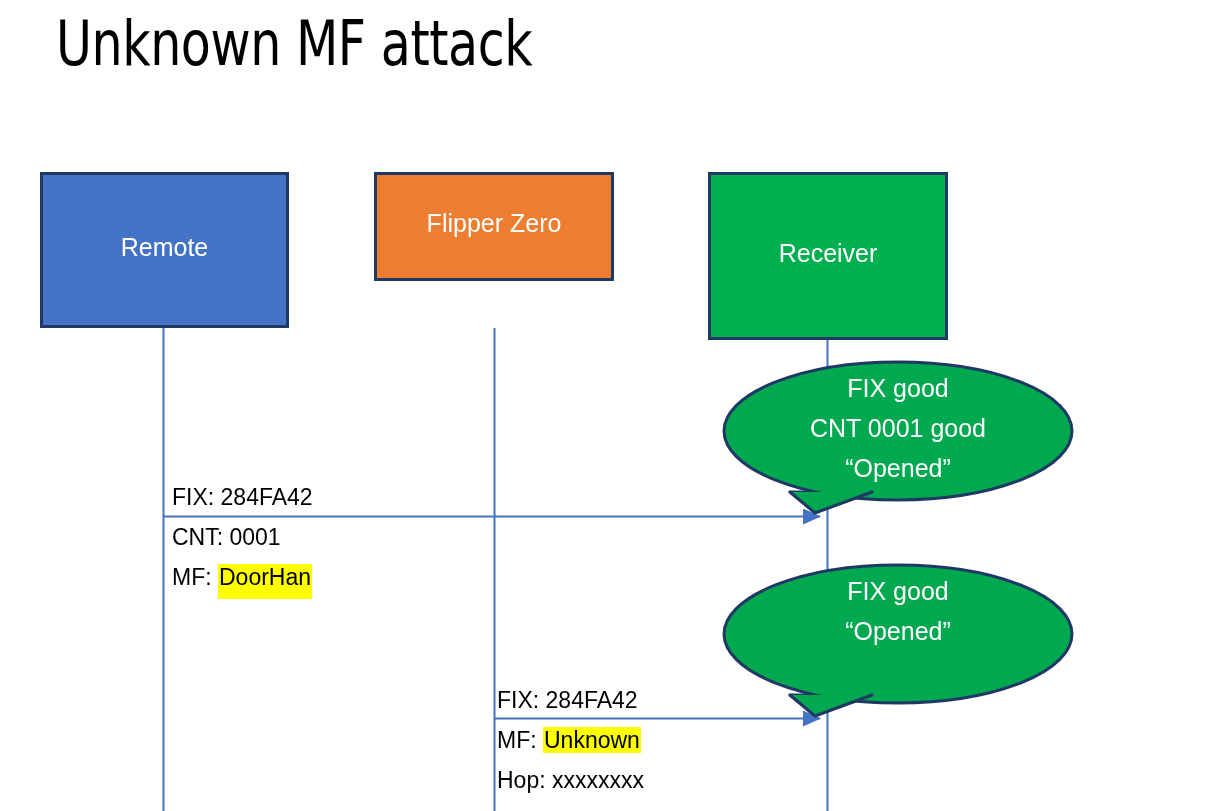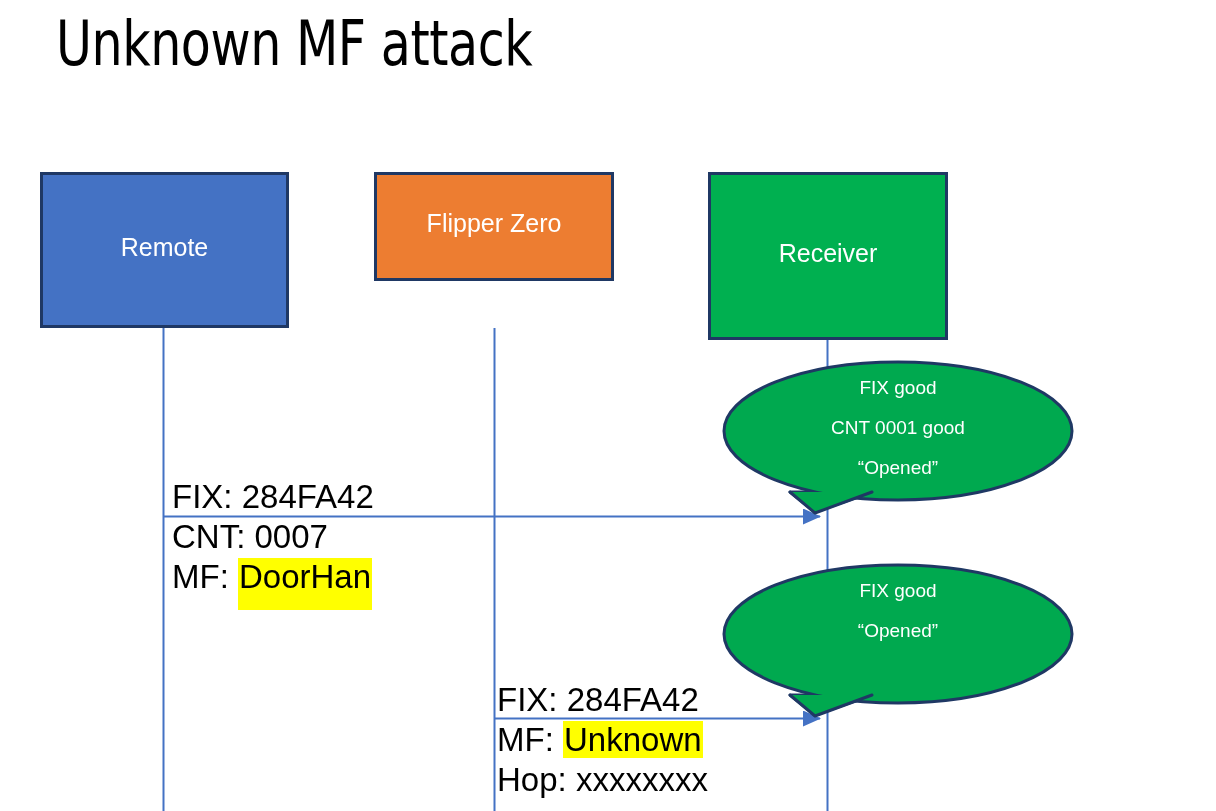--- a/index.html
+++ b/index.html
@@ -59,60 +59,60 @@
     top: -3px;
     text-align: center;
   }
   #actor-remote  { left: 40px;  top: 172px; width: 249px; height: 156px; background: #4472C4; }
   #actor-flipper { left: 374px; top: 172px; width: 240px; height: 109px; background: #ED7D31; }
   #actor-receiver{ left: 708px; top: 172px; width: 240px; height: 168px; background: #00B050; }
 
   
   .msg-block {
     position: absolute;
-    font-size: 33px;
+    font-size: 23px;
     line-height: 40px;
     color: #000000;
     white-space: nowrap;
   }
   #msg-remote { left: 172px; top: 477px; }
   #msg-flipper { left: 497px; top: 680px; }
   .msg-line { height: 40px; }
 
   .hl {
     background: #FFFF00;
     padding: 0 1px;
   }
   .sq {
     
     background-repeat: repeat-x;
     background-position: left bottom 1px;
     background-size: 6px 3px;
     background-image:
       linear-gradient(45deg, transparent 45%, #E03030 45%, #E03030 55%, transparent 55%),
       linear-gradient(-45deg, transparent 45%, #E03030 45%, #E03030 55%, transparent 55%);
-    padding-bottom: 15px;
+    padding-bottom: 9px;
   }
   .hl.sq {
     background-image:
       linear-gradient(45deg, transparent 45%, #E03030 45%, #E03030 55%, transparent 55%),
       linear-gradient(-45deg, transparent 45%, #E03030 45%, #E03030 55%, transparent 55%),
       linear-gradient(#FFFF00, #FFFF00);
     background-size: 6px 3px, 6px 3px, 100% 100%;
     background-position: left bottom 1px, left bottom 1px, left top;
     background-repeat: repeat-x, repeat-x, no-repeat;
   }
 
   
   .callout-text {
     position: absolute;
     width: 348px;
     text-align: center;
     color: #ffffff;
-    font-size: 19px;
+    font-size: 25px;
     line-height: 40px;
     pointer-events: none;
   }
   #callout-text-1 { left: 724px; top: 368px; }
   #callout-text-2 { left: 724px; top: 571px; }
 </style>
 </head>
 <body>
 
 <div id="slide-title">Unknown MF attack</div>
@@ -154,21 +154,21 @@
 </div>
 <div class="actor-box" id="actor-receiver">
   <span class="actor-label">Receiver</span>
 </div>
 
 <div class="msg-block" id="msg-remote">
   <div class="msg-line">
     <span>FIX: </span><span>284FA42</span>
   </div>
   <div class="msg-line">
-    <span>CNT: </span><span>0007</span>
+    <span>CNT: </span><span>0001</span>
   </div>
   <div class="msg-line">
     <span>MF: </span><span class="hl sq">DoorHan</span>
   </div>
 </div>
 
 <div class="msg-block" id="msg-flipper">
   <div class="msg-line">
     <span>FIX: </span><span>284FA42</span>
   </div>

